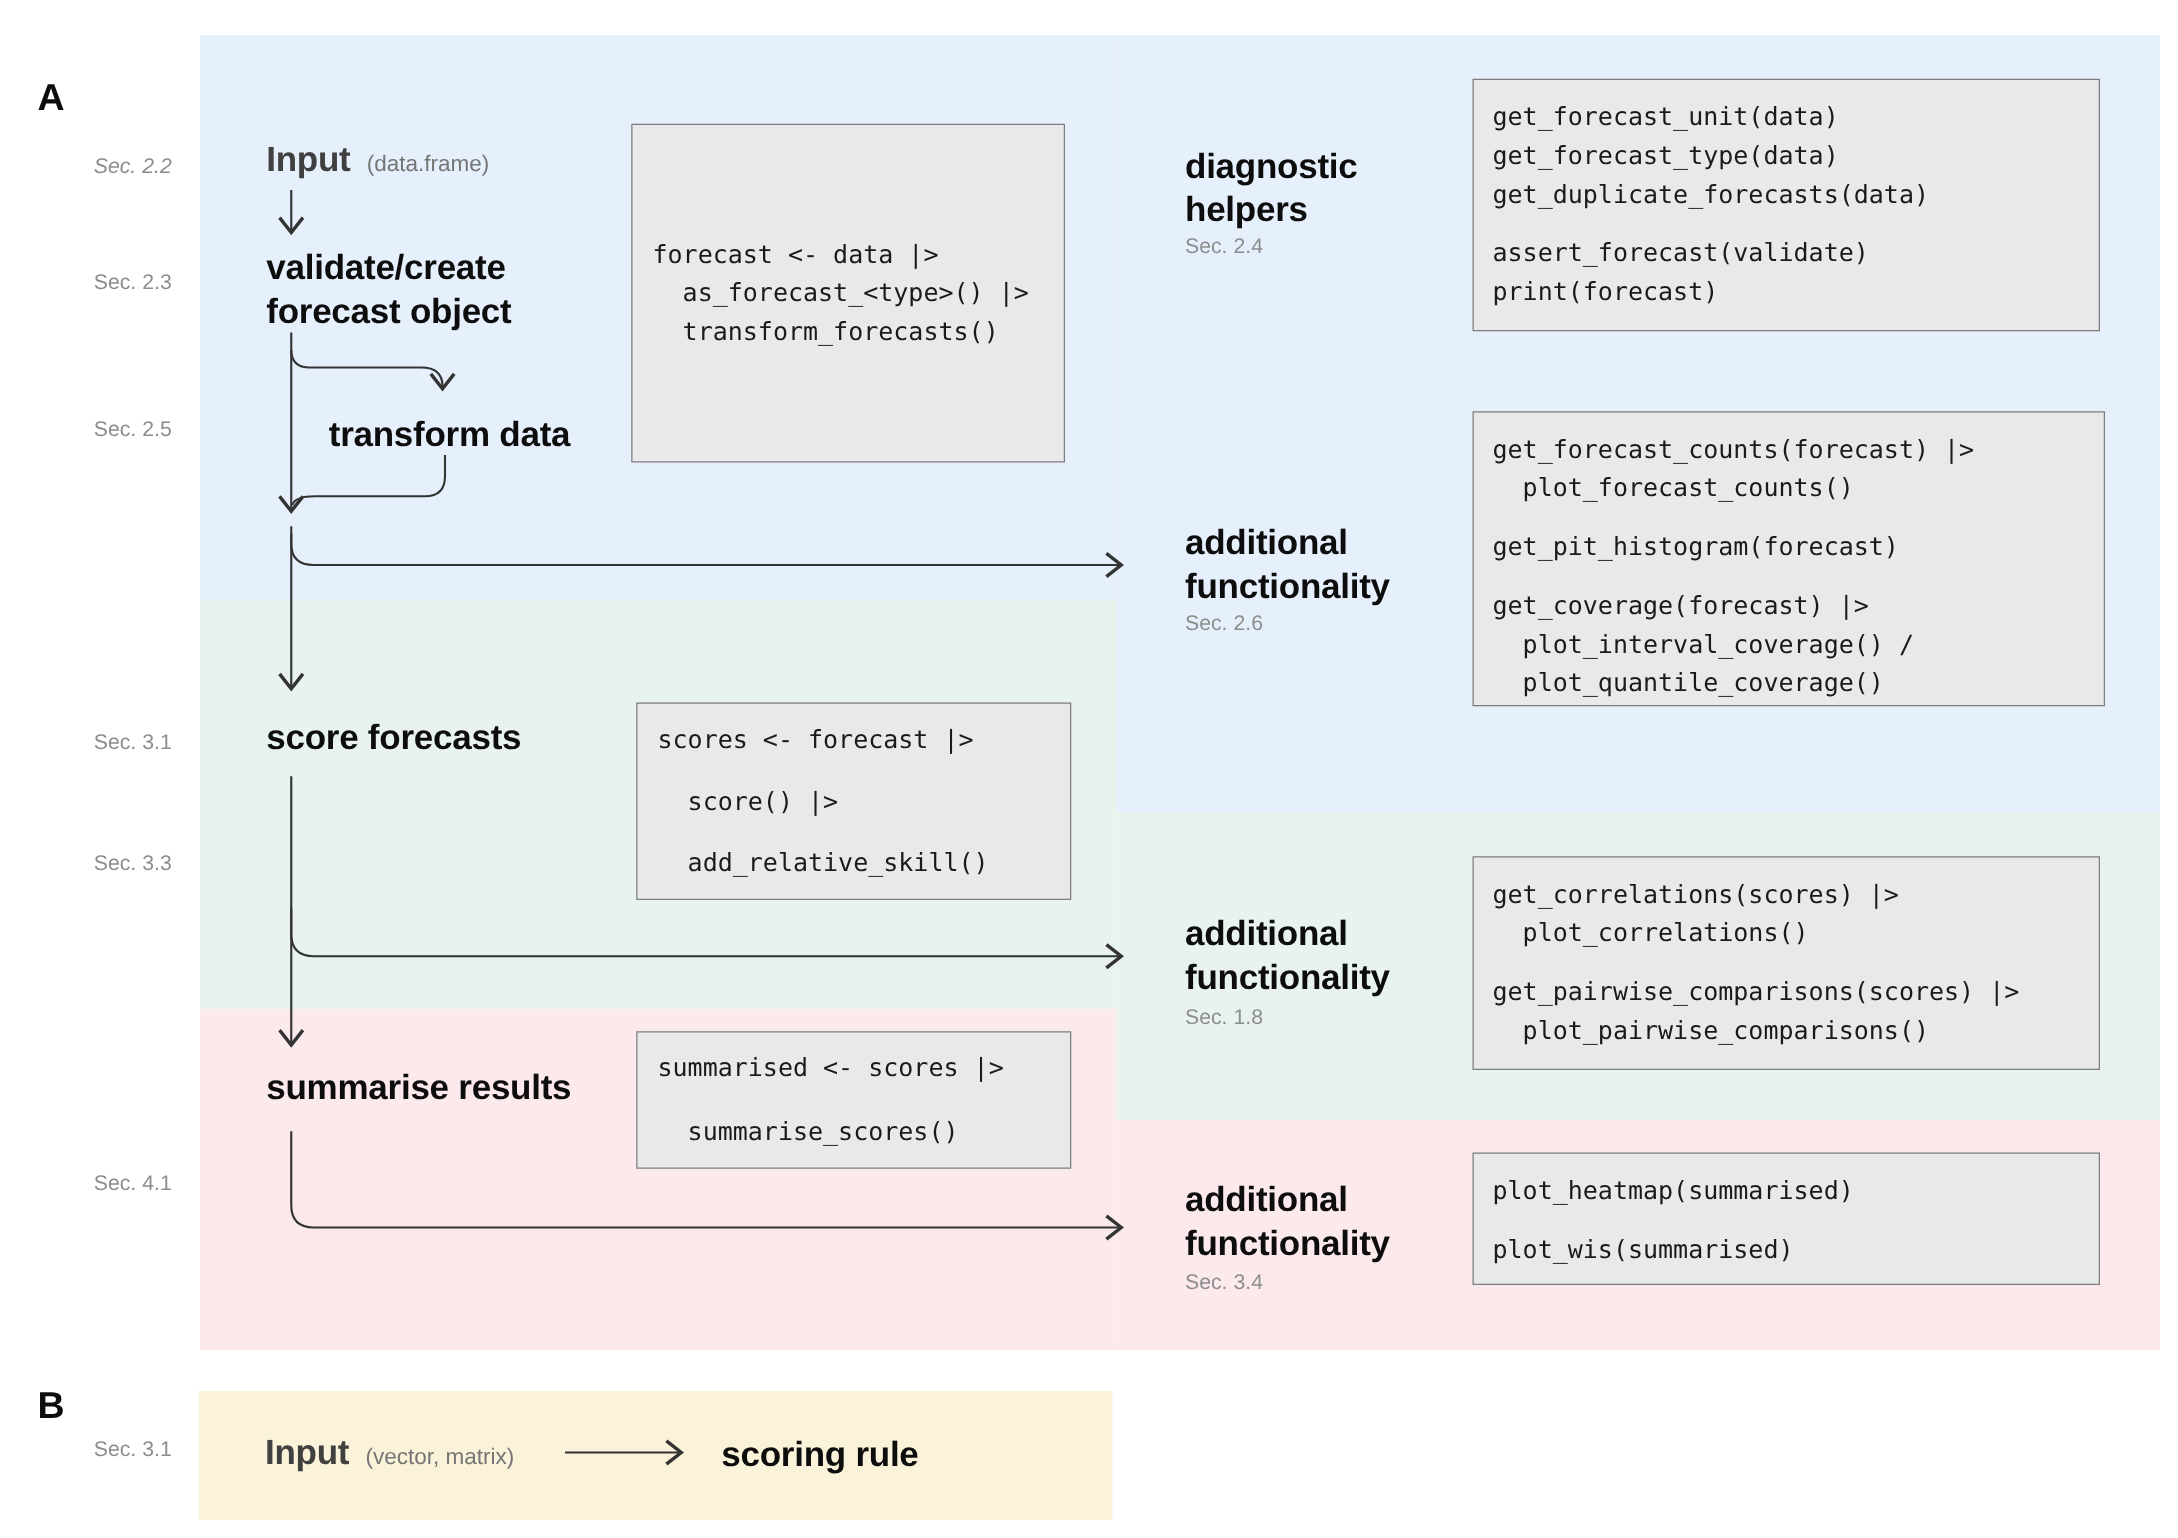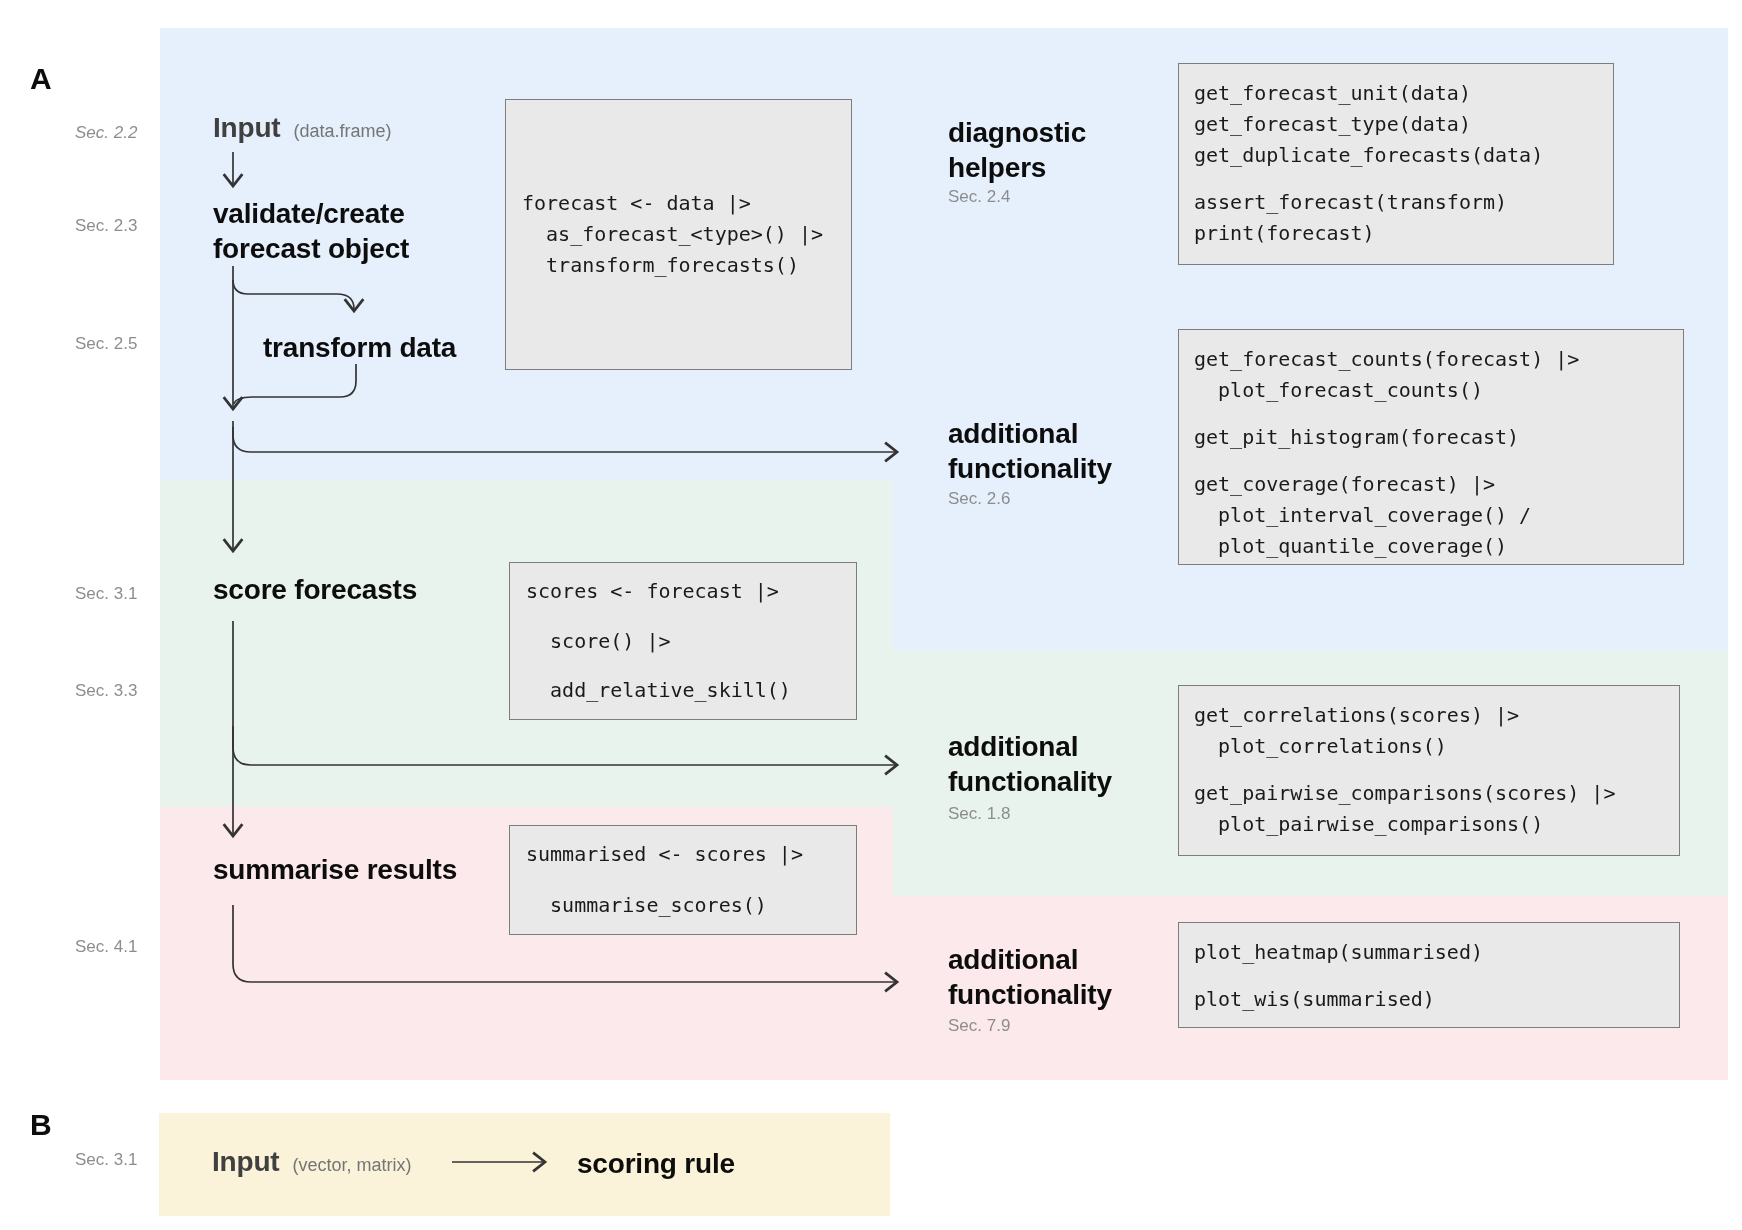--- a/index.html
+++ b/index.html
@@ -98,33 +98,33 @@
   <div class="h1" style="left:948px;top:729px;">
     <span>additional</span>
     <span>functionality</span>
   </div>
   <div class="sec" style="left:948px;top:804px;">Sec. 1.8</div>
 
   <div class="h1" style="left:948px;top:942px;">
     <span>additional</span>
     <span>functionality</span>
   </div>
-  <div class="sec" style="left:948px;top:1016px;">Sec. 7.9</div>
+  <div class="sec" style="left:948px;top:1016px;">Sec. 3.4</div>
 
   <div class="code-box code-left" style="left:505px;top:99px;width:347px;height:271px;justify-content:center;">
       <div class="code-line">forecast &lt;- data |&gt;</div>
       <div class="code-line">  as_forecast_&lt;type&gt;() |&gt;</div>
       <div class="code-line">  transform_forecasts()</div>
     </div>
-  <div class="code-box code-right" style="left:1178px;top:63px;width:436px;height:202px;">
+  <div class="code-box code-right" style="left:1178px;top:63px;width:502px;height:202px;">
       <div class="code-line">get_forecast_unit(data)</div>
       <div class="code-line">get_forecast_type(data)</div>
       <div class="code-line">get_duplicate_forecasts(data)</div>
       <div class="code-line blank"></div>
-      <div class="code-line">assert_forecast(transform)</div>
+      <div class="code-line">assert_forecast(validate)</div>
       <div class="code-line">print(forecast)</div>
     </div>
   <div class="code-box code-right" style="left:1178px;top:329px;width:506px;height:236px;">
       <div class="code-line">get_forecast_counts(forecast) |&gt;</div>
       <div class="code-line">  plot_forecast_counts()</div>
       <div class="code-line blank"></div>
       <div class="code-line">get_pit_histogram(forecast)</div>
       <div class="code-line blank"></div>
       <div class="code-line">get_coverage(forecast) |&gt;</div>
       <div class="code-line">  plot_interval_coverage() /</div>

